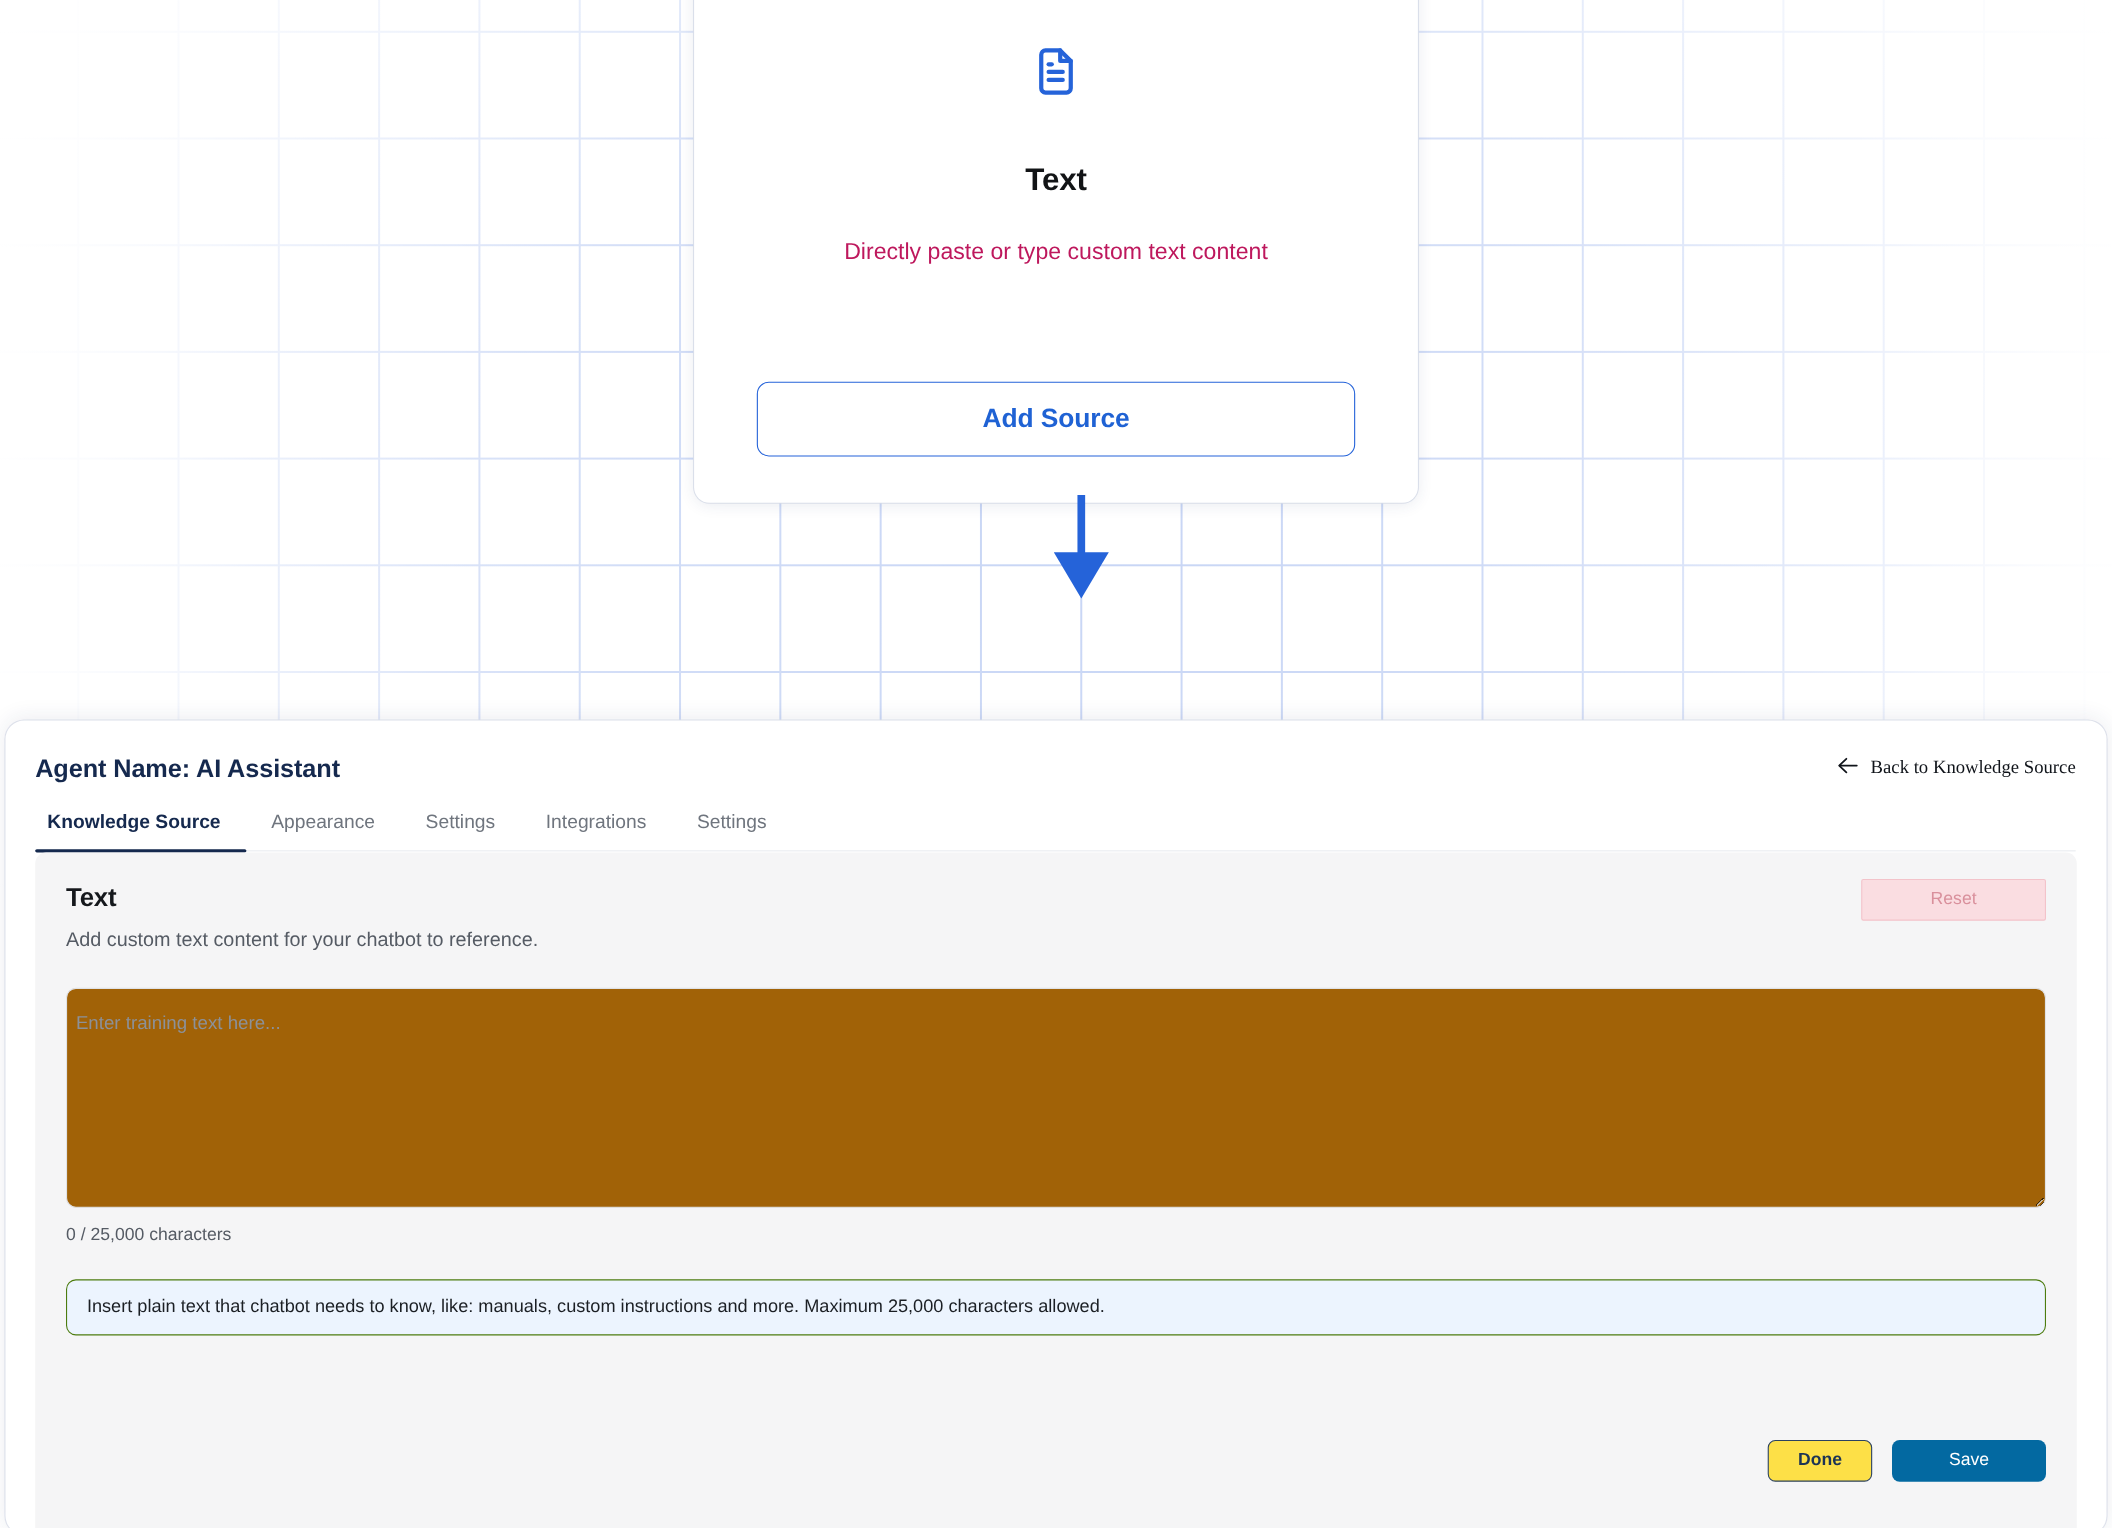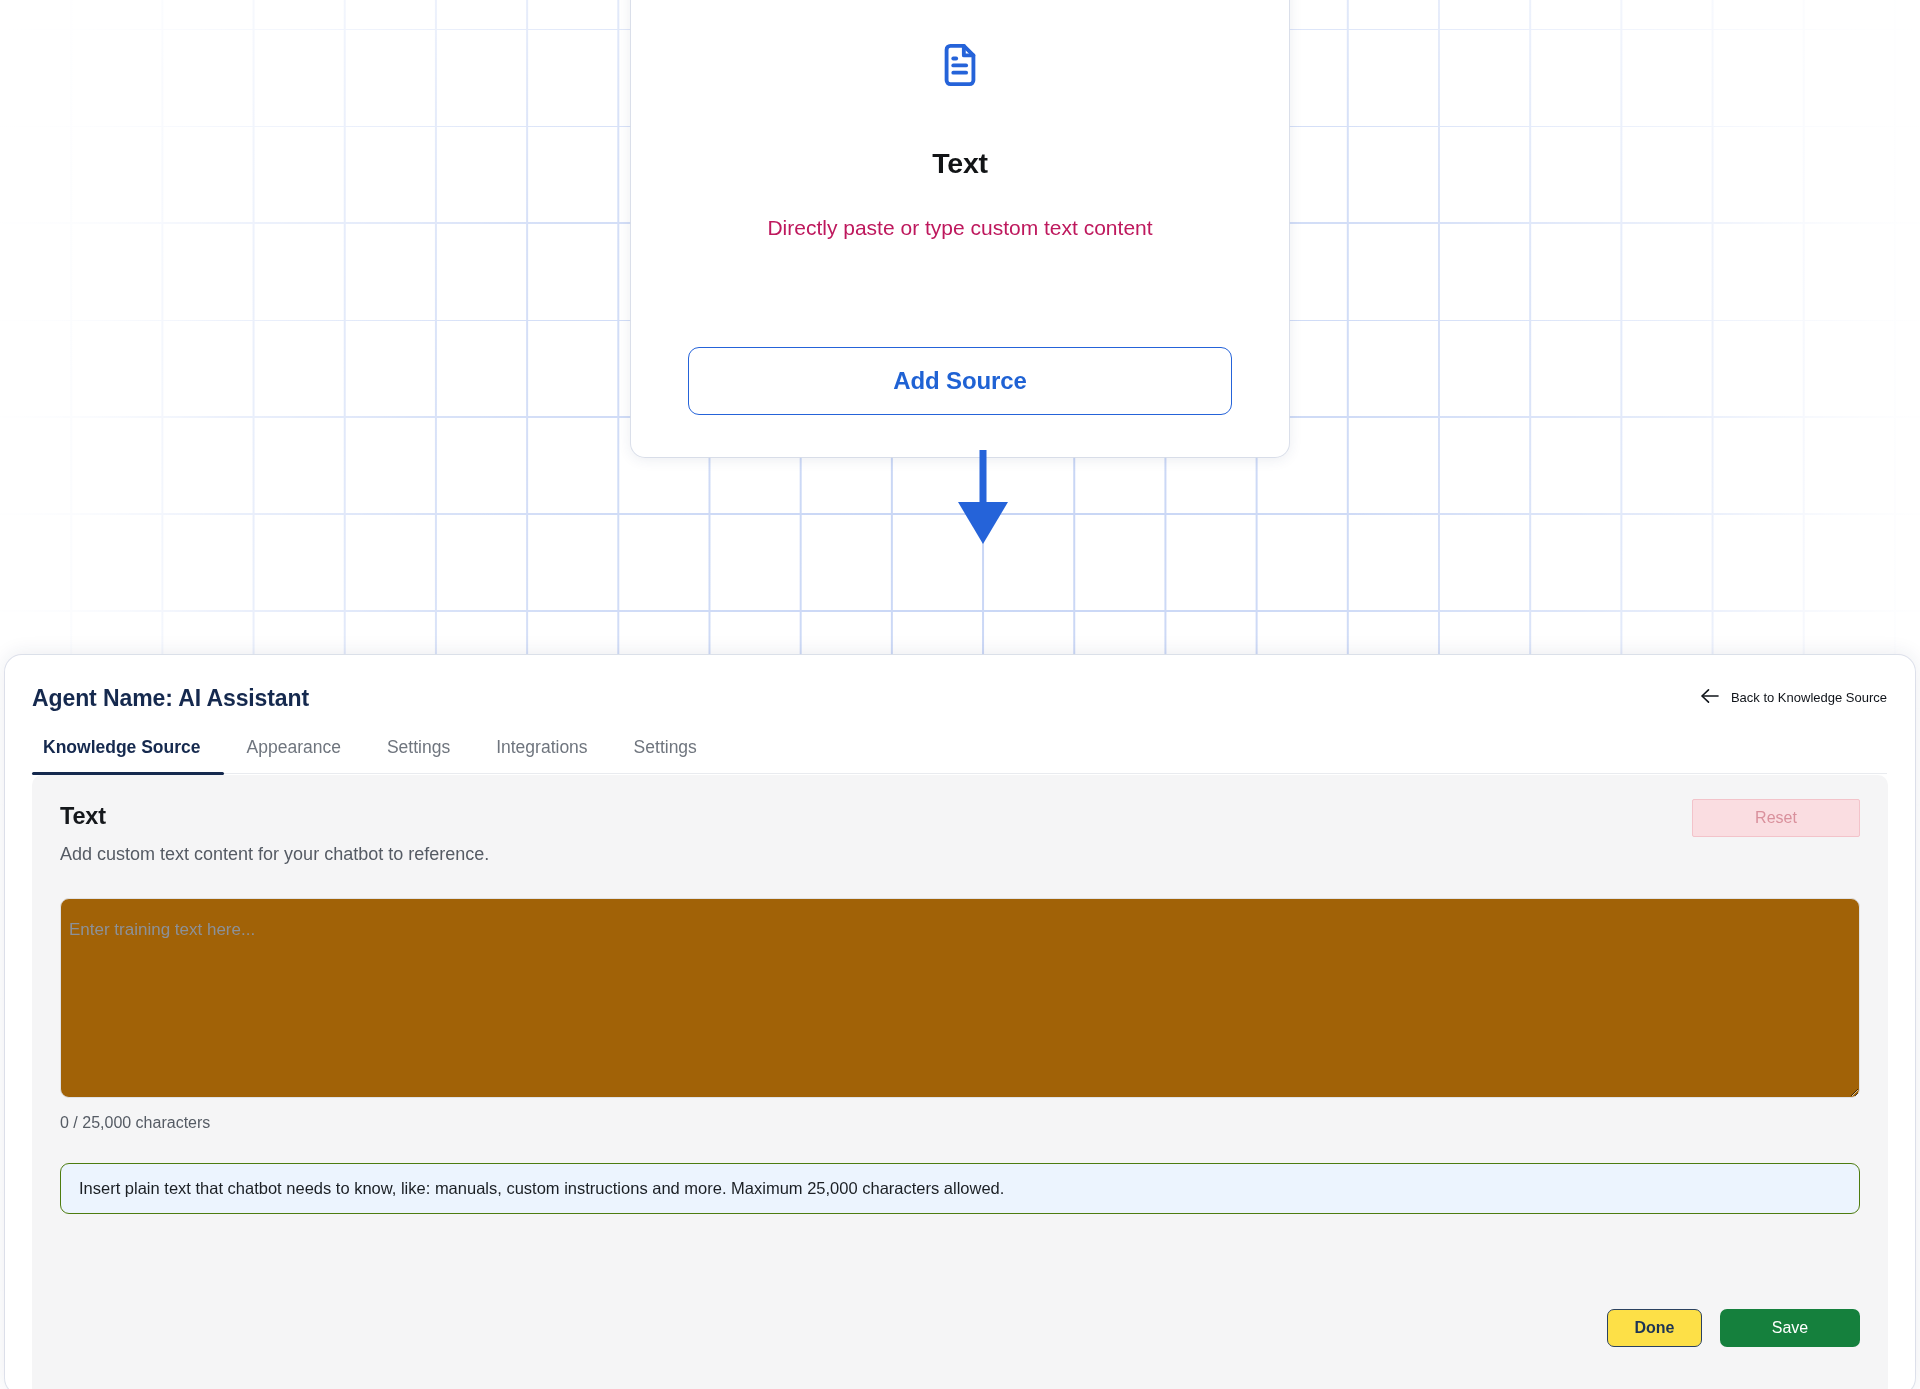--- a/index.html
+++ b/index.html
@@ -110,28 +110,27 @@
     font-size: 23px;
     font-weight: 700;
     color: #15294e;
     letter-spacing: -0.1px;
   }
   #back-link {
     position: absolute;
     right: 28px;
     top: 33px;
     display: flex;
-    align-items: center;
     gap: 11px;
-    font-size: 13px;
+    font-size: 17px;
     color: #10141a;
     cursor: pointer;
     background: none;
     border: none;
-    font-family: Liberation Sans, sans-serif;
+    font-family: Liberation Serif, serif;
   }
   #tabs {
     position: absolute;
     left: 27px;
     right: 28px;
     top: 76px;
     display: flex;
     gap: 0;
     border-bottom: 1.5px solid #e9ebef;
   }
@@ -244,21 +243,21 @@
     color: #1d3455;
     font-size: 16px;
     font-weight: 700;
     font-family: "Liberation Sans", sans-serif;
     cursor: pointer;
   }
   #save-btn {
     width: 140px;
     height: 38px;
     border-radius: 7px;
-    background: #15803d;
+    background: #0369a1;
     border: none;
     color: #ffffff;
     font-size: 16px;
     font-family: "Liberation Sans", sans-serif;
     cursor: pointer;
   }
 </style>
 </head>
 <body>
 

